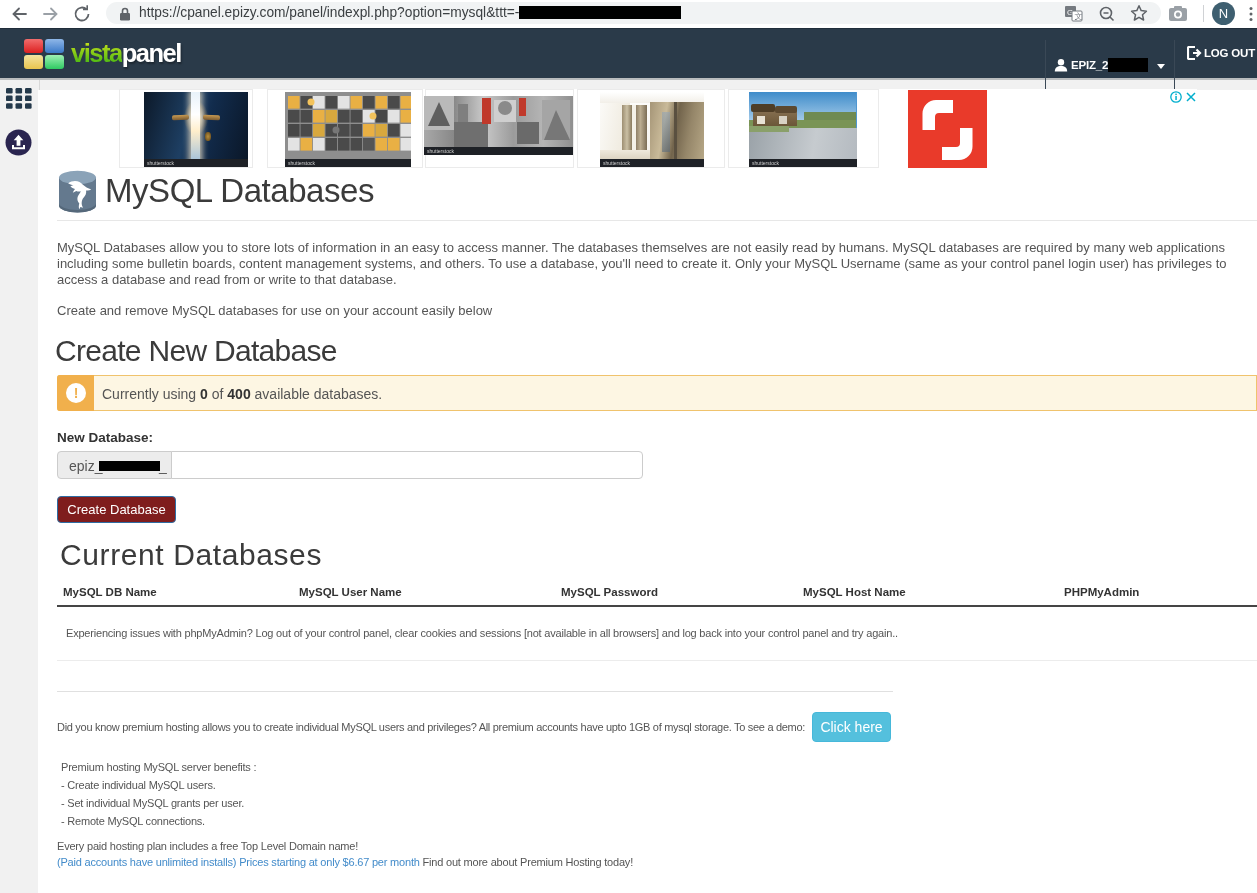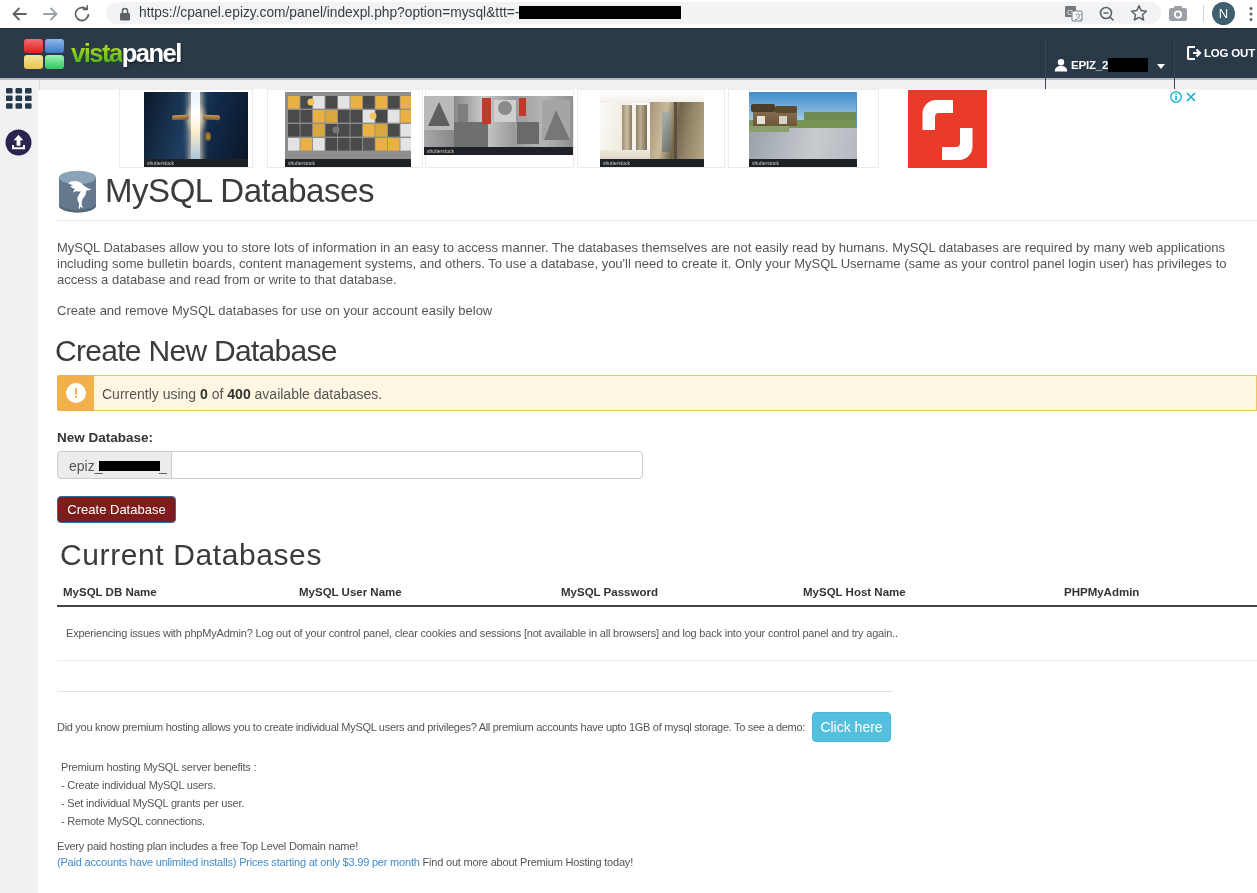--- a/index.html
+++ b/index.html
@@ -331,13 +331,13 @@
 <div class="small11 abs" style="left:57px;top:627px;margin-left:9px;">Experiencing issues with phpMyAdmin? Log out of your control panel, clear cookies and sessions [not available in all browsers] and log back into your control panel and try again..</div>
 
 <div class="hr" style="left:57px;top:660px;width:1200px;background:#ececec;"></div>
 <div class="hr" style="left:57px;top:691px;width:836px;background:#e0e0e0;"></div>
 
 <div class="small11 abs" style="left:57px;top:721px;letter-spacing:-0.3px;">Did you know premium hosting allows you to create individual MySQL users and privileges? All premium accounts have upto 1GB of mysql storage. To see a demo:</div>
 <div id="clickbtn">Click here</div>
 
 <div class="small11 abs" style="left:61px;top:758px;line-height:18px;">Premium hosting MySQL server benefits :<br>- Create individual MySQL users.<br>- Set individual MySQL grants per user.<br>- Remote MySQL connections.</div>
 
-<div class="small11 abs" style="left:57px;top:838px;line-height:16px;">Every paid hosting plan includes a free Top Level Domain name!<br><span class="blue">(Paid accounts have unlimited installs) Prices starting at only $3.99 per month</span> Find out more about Premium Hosting today!</div>
+<div class="small11 abs" style="left:57px;top:838px;line-height:16px;">Every paid hosting plan includes a free Top Level Domain name!<br><span class="blue">(Paid accounts have unlimited installs) Prices starting at only $6.67 per month</span> Find out more about Premium Hosting today!</div>
 
 </body></html>

